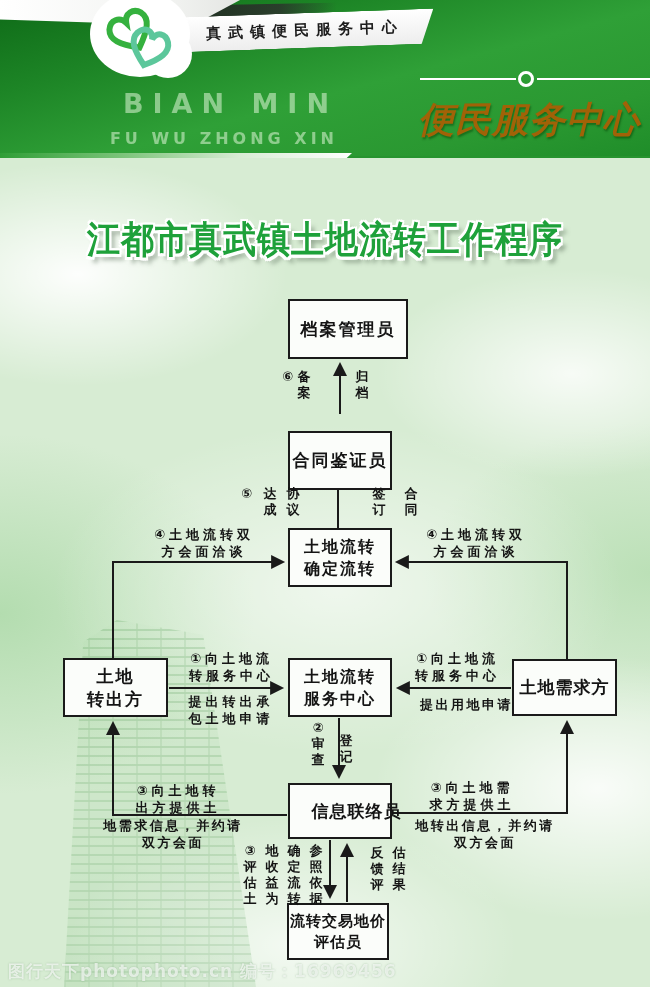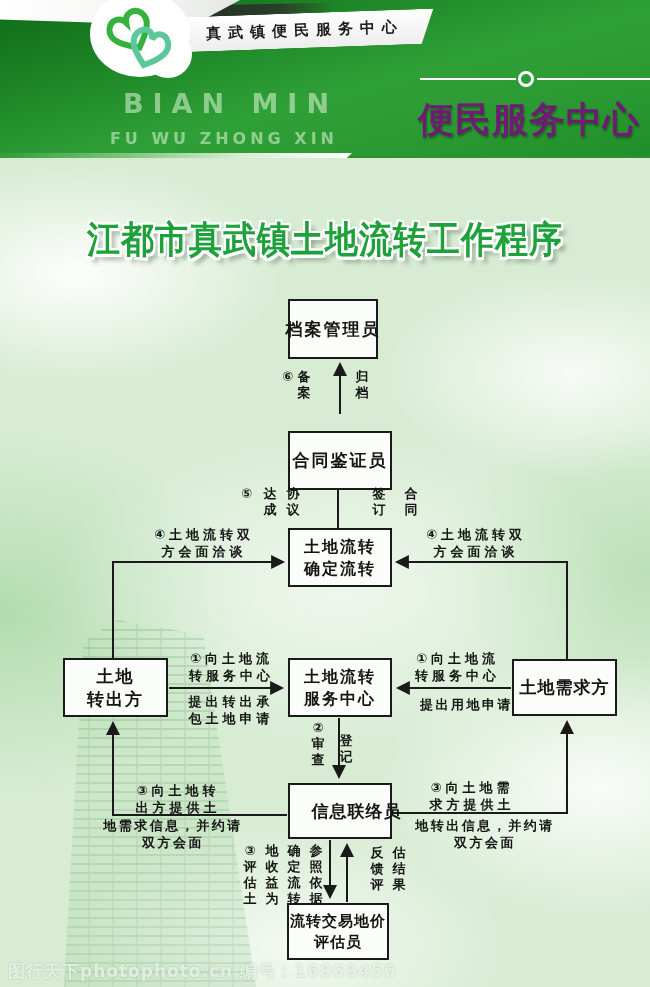--- a/index.html
+++ b/index.html
@@ -35,22 +35,23 @@
     box-shadow:0 3px 4px rgba(0,0,0,.35);
     clip-path:polygon(0 0,100% 0,95% 100%,0 100%);
   }
   .banner-text { font-size:15px; font-weight:bold; color:#1d1d1d; letter-spacing:7px; white-space:nowrap; }
   .logo { position:absolute; left:88px; top:-6px; width:108px; height:92px; }
   .pinyin { position:absolute; left:42px; top:90px; width:296px; text-align:right; color:rgba(208,238,202,.60); font-weight:bold; line-height:1.0; }
   .pinyin-1 { font-size:27px; letter-spacing:9px; }
   .pinyin-2 { font-size:16px; letter-spacing:4px; margin-top:14px; }
   .center-name {
     position:absolute; left:418px; top:96px; width:232px;
-    color:#701a75; font-weight:bold; font-size:36px; letter-spacing:1px; white-space:nowrap;
+    color:#a16207; font-weight:bold; font-size:36px; letter-spacing:1px; white-space:nowrap;
     text-shadow:1px 2px 2px rgba(0,60,0,.45);
+    font-style:italic;
   }
   .deco-line-a { position:absolute; left:420px; top:78px; width:96px; border-top:2px solid #fff; }
   .deco-line-b { position:absolute; left:537px; top:78px; width:113px; border-top:2px solid #fff; }
   .deco-ring { position:absolute; left:518px; top:71px; width:10px; height:10px; border:3px solid #fff; border-radius:50%; }
   .band-left {
     position:absolute; left:0; top:153px; width:352px; height:20px;
     background:linear-gradient(to right,#2f9e36,#7cc47a 35%,#d8ecd4 68%,#ffffff 100%);
     clip-path:polygon(0 0,100% 0,94% 100%,0 100%);
   }
   .band-right {
@@ -170,21 +171,21 @@
       <path d="M169,688 L282,688" marker-end="url(#ah)"></path>
       <path d="M511,688 L398,688" marker-end="url(#ah)"></path>
       <path d="M339,718 L339,777" marker-end="url(#ah)"></path>
       <path d="M287,815 L113,815 L113,723" marker-end="url(#ah)"></path>
       <path d="M393,813 L567,813 L567,722" marker-end="url(#ah)"></path>
       <path d="M330,840 L330,897" marker-end="url(#ah)"></path>
       <path d="M347,902 L347,845" marker-end="url(#ah)"></path>
     </g>
   </svg>
 
-  <div class="box fs17" style="left:288px;top:299px;width:90px;height:60px;align-items:center;">
+  <div class="box fs17" style="left:288px;top:299px;width:120px;height:60px;align-items:center;">
     <span>档案管理员</span>
   </div>
   <div class="box fs17" style="left:288px;top:413px;width:104px;height:59px;margin-top:18px;">
     <span>合同鉴证员</span>
   </div>
   <div class="box fs16" style="left:288px;top:528px;width:104px;height:59px;">
     <span>土地流转</span>
     <span>确定流转</span>
   </div>
   <div class="box fs17" style="left:63px;top:658px;width:105px;height:59px;">

